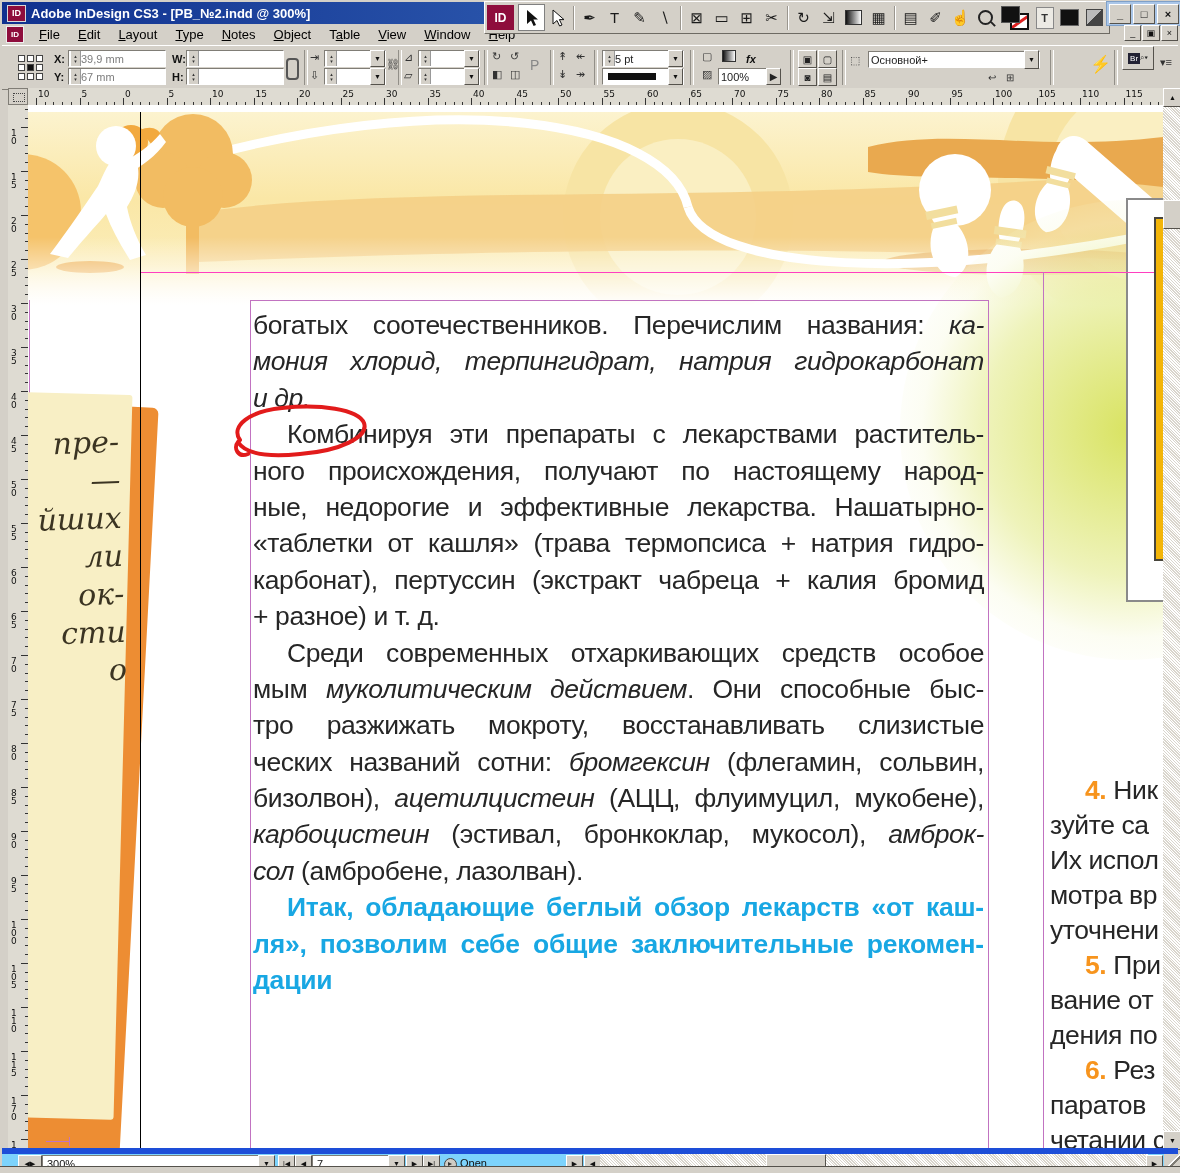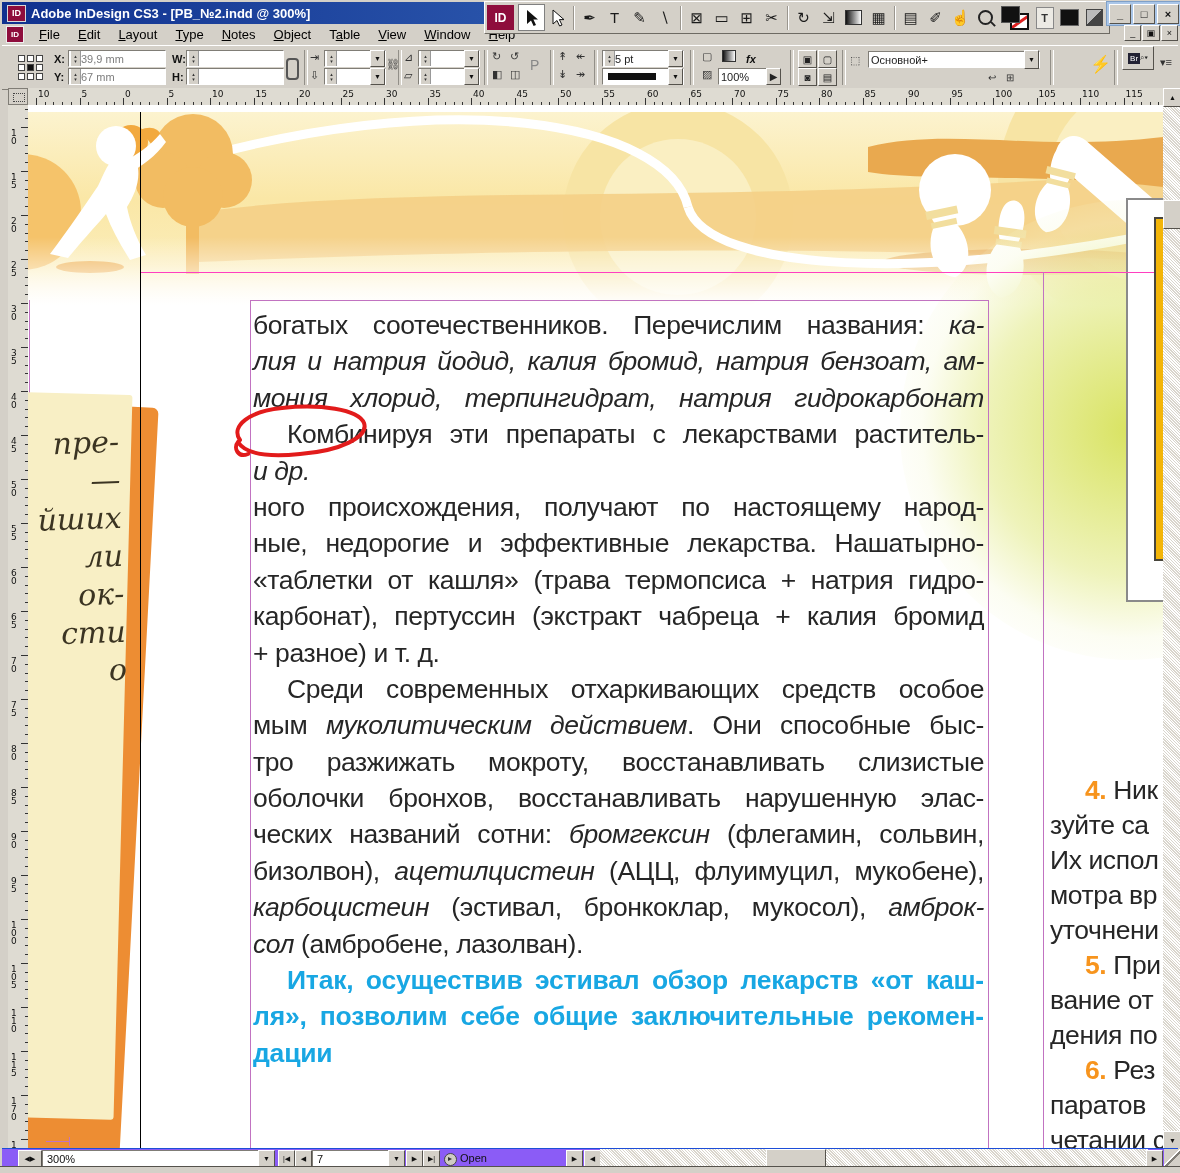--- a/index.html
+++ b/index.html
@@ -87,21 +87,21 @@
   .rcol{left:1022px;top:668px;width:220px;z-index:5;font-size:26.5px;line-height:35px;letter-spacing:-0.4px;color:#262626}
   .rl{height:35px;white-space:nowrap}
   .rl.ind{padding-left:35px}
   .rl .num{color:#F7941D;font-weight:bold}
   .endmark{left:18px;top:1036px;width:24px;height:1px;background:#c173c1;z-index:4}
   .endmark:after{content:"";position:absolute;right:0;top:-4px;width:1px;height:9px;background:#c173c1}
   
   .vsb{left:1163px;top:88px;width:17px;height:1060px;background:repeating-linear-gradient(45deg,#fff 0 1px,#d9d5cc 1px 2px)}
   .sbtn{position:absolute;width:17px;height:17px;background:#D4D0C8;border:1px solid;border-color:#fff #55524c #55524c #fff;font-size:7px;display:flex;align-items:center;justify-content:center;color:#111}
   .vthumb{position:absolute;left:0;top:112px;width:17px;height:27px;background:#D4D0C8;border:1px solid;border-color:#fff #55524c #55524c #fff}
-  .statusbar{left:2px;top:1148px;width:1176px;height:18px;background:#8b5cf6;border-top:1px solid #1d4ed8}
+  .statusbar{left:2px;top:1148px;width:1176px;height:18px;background:#7dd3fc;border-top:6px solid #1d4ed8}
   .sfield{position:absolute;top:1px;height:15px;background:#fff;border:1px solid;border-color:#807d76 #fff #fff #807d76;font-size:11px;color:#111;display:flex;align-items:center;padding-left:4px}
   .sbtn2{position:absolute;top:1px;width:15px;height:15px;background:#D4D0C8;border:1px solid;border-color:#fff #55524c #55524c #fff;font-size:7px;display:flex;align-items:center;justify-content:center;color:#111}
   .htrack{position:absolute;left:598px;top:0;width:548px;height:17px;background:repeating-linear-gradient(45deg,#fff 0 1px,#d9d5cc 1px 2px)}
   .hthumb{position:absolute;left:166px;top:0;width:58px;height:17px;background:#D4D0C8;border:1px solid;border-color:#fff #55524c #55524c #fff}
   .grip{position:absolute;left:1162px;top:0;width:16px;height:17px;background:#D4D0C8;
     background-image:linear-gradient(135deg,transparent 46%,#fff 46%,#fff 54%,#807d76 54%,#807d76 62%,transparent 62%)}
   .statustext{font-size:11px;color:#111;white-space:nowrap}
   .pfico{width:11px;height:11px;border-radius:50%;border:1px solid #444;background:#cfccc4;display:inline-block;position:relative}
   .pfico:after{content:"";position:absolute;left:3px;top:3px;border-left:4px solid #333;border-top:2px solid transparent;border-bottom:2px solid transparent}
   .bottomedge{left:0;top:1166px;width:1180px;height:7px;background:#D4D0C8;border-top:1px solid #55524c}
@@ -676,38 +676,36 @@
         <div class="nl">йших</div>
         <div class="nl">ли</div>
         <div class="nl">ок-</div>
         <div class="nl">сти</div>
         <div class="nl">о</div>
       </div>
 
     <div class="abs mframe"></div>
     <div class="abs maintext" id="maintext">
         <div class="tl"><span>богатых соотечественников. Перечислим названия: </span><span class="it">ка-</span></div>
-        <div class="tl"><span class="it">лия и натрия йодид, калия бромид, натрия бензоат, ам-</span></div>
         <div class="tl"><span class="it">мония хлорид, терпингидрат, натрия гидрокарбонат</span></div>
+        <div class="tl short"><span class="it">и др.</span></div>
         <div class="tl ind"><span>Комбинируя эти препараты с лекарствами раститель-</span></div>
-        <div class="tl short"><span class="it">и др.</span></div>
         <div class="tl"><span>ного происхождения, получают по настоящему народ-</span></div>
         <div class="tl"><span>ные, недорогие и эффективные лекарства. Нашатырно-</span></div>
         <div class="tl"><span>«таблетки от кашля» (трава термопсиса + натрия гидро-</span></div>
         <div class="tl"><span>карбонат), пертуссин (экстракт чабреца + калия бромид</span></div>
         <div class="tl short"><span>+ разное) и т. д.</span></div>
         <div class="tl ind"><span>Среди современных отхаркивающих средств особое</span></div>
         <div class="tl"><span>мым </span><span class="it">муколитическим действием</span><span>. Они способные быс-</span></div>
         <div class="tl"><span>тро разжижать мокроту, восстанавливать слизистые</span></div>
-        <div class="tl"><span>оболочки бронхов, восстанавливать нарушенную элас-</span></div>
         <div class="tl"><span>ческих названий сотни: </span><span class="it">бромгексин</span><span> (флегамин, сольвин,</span></div>
         <div class="tl"><span>бизолвон), </span><span class="it">ацетилцистеин</span><span> (АЦЦ, флуимуцил, мукобене),</span></div>
         <div class="tl"><span class="it">карбоцистеин</span><span> (эстивал, бронкоклар, мукосол), </span><span class="it">амброк-</span></div>
         <div class="tl short"><span class="it">сол</span><span> (амбробене, лазолван).</span></div>
-        <div class="tl ind blue"><span>Итак, осуществив эстивал обзор лекарств «от каш-</span></div>
+        <div class="tl ind blue"><span>Итак, обладающие беглый обзор лекарств «от каш-</span></div>
         <div class="tl blue"><span>ля», позволим себе общие заключительные рекомен-</span></div>
         <div class="tl short blue"><span>дации</span></div>
       </div>
 
     <svg class="abs redmark" width="170" height="64" viewBox="0 0 170 64">
       <path d="M22,40 C12,26 32,11 64,8 C102,4 140,9 146,23 C151,37 122,51 82,54 C42,58 26,52 20,42 C15,48 20,58 30,54" fill="none" stroke="#E21B1B" stroke-width="4" stroke-linecap="round"></path>
     </svg>
 
     <div class="abs rcol" id="rcol">
         <div class="rl ind"><span class="num">4. </span>Ник</div>

